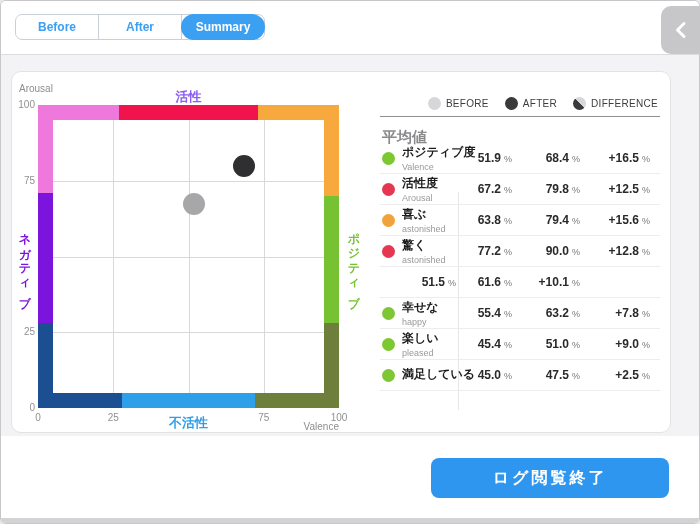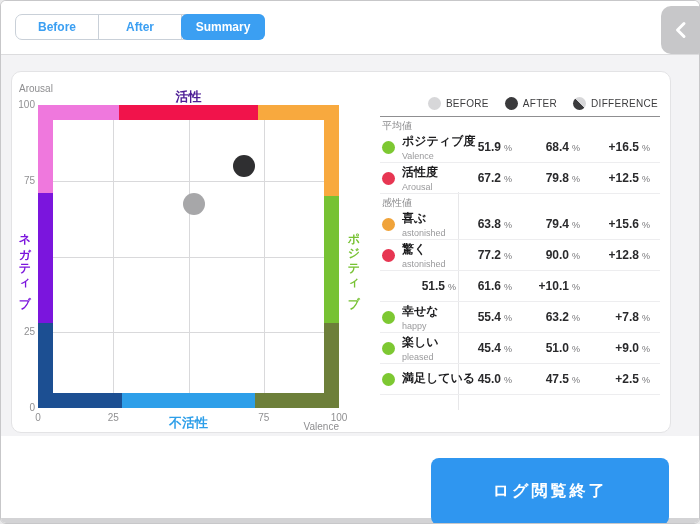--- a/index.html
+++ b/index.html
@@ -2,53 +2,53 @@
 <html><head>
 <meta charset="utf-8">
 <style>
   html,body{margin:0;padding:0;background:#e9e9ea;font-family:"Liberation Sans","DejaVu Sans",sans-serif;}
   .screen{position:relative;width:700px;height:524px;background:#fff;border:1px solid #c7c7c9;border-radius:6px;overflow:hidden;box-sizing:border-box;}
   
   .topbar{position:absolute;left:0;top:0;right:0;height:53px;background:#fff;border-bottom:1px solid #dcdcde;z-index:5;}
   .segmented{position:absolute;left:14px;top:13px;width:250px;height:26px;display:flex;border:1px solid #c9d0d8;border-radius:7px;background:#fff;box-sizing:border-box;}
   .seg{flex:1;display:flex;align-items:center;justify-content:center;font-size:12px;font-weight:700;color:#3e9df0;border-right:1px solid #c9d0d8;cursor:default;}
   .seg:last-child{border-right:none;}
-  .seg.active{background:#3b9ff2;color:#fff;border-radius:5px;box-shadow:0 0 0 1px #3b9ff2;}
+  .seg.active{background:#3b9ff2;color:#fff;border-radius:12px;box-shadow:0 0 0 1px #3b9ff2;}
   .back-handle{position:absolute;right:-8px;top:5px;width:46px;height:48px;background:#c7c7c9;border-radius:10px;display:flex;align-items:center;}
   .back-handle svg{margin-left:9px;}
   
   .upper-bg{position:absolute;left:0;top:53px;right:0;height:382px;background:#f3f3f5;}
   .bottom-strip{position:absolute;left:0;right:0;bottom:0;height:5px;background:#d3d3d5;}
   .card{position:absolute;left:10px;top:70px;width:660px;height:362px;background:#fff;border:1px solid #e3e3e5;border-radius:10px;box-sizing:border-box;overflow:hidden;z-index:2;}
   
   .chart{position:absolute;left:0;top:0;width:366px;height:360px;}
   .abs{position:absolute;}
   .axis-name{position:absolute;font-size:10px;color:#8e8e90;}
   .tick{position:absolute;font-size:10px;color:#909092;}
   .quad{position:absolute;font-weight:700;text-align:center;}
   .quad.vert{writing-mode:vertical-rl;text-orientation:upright;letter-spacing:2px;font-size:12px;}
   .gridv,.gridh{position:absolute;background:#d9d9db;}
   .pt{position:absolute;width:22px;height:22px;border-radius:50%;}
   
   .panel{position:absolute;left:368px;top:18px;width:280px;bottom:0;}
   .legend{height:26px;display:flex;align-items:center;justify-content:flex-end;gap:16px;padding-right:2px;border-bottom:1px solid #8f8f91;}
   .litem{display:flex;align-items:center;gap:5px;font-size:10px;color:#3c3c3e;letter-spacing:.3px;}
   .lic{width:13px;height:13px;border-radius:50%;}
-  .sec-header{margin-top:3px;height:12px;line-height:12px;font-size:10px;color:#8a8a8c;padding-left:2px;}
+  .sec-header{margin-top:14px;height:12px;line-height:12px;font-size:15px;color:#8a8a8c;padding-left:2px;font-weight:bold;}
   .trow{display:grid;grid-template-columns:1fr 56px 68px 70px;align-items:center;height:31px;padding:0 10px 0 2px;border-bottom:1px solid #ededef;box-sizing:border-box;}
   .lcell{display:flex;align-items:center;gap:7px;min-width:0;}
   .dot{width:13px;height:13px;border-radius:50%;flex:0 0 13px;}
   .jp{font-size:12px;font-weight:700;color:#1d1d1f;white-space:nowrap;}
   .en{font-size:9px;color:#9a9a9c;margin-top:1px;white-space:nowrap;}
   .vcell{text-align:right;font-size:12px;font-weight:700;color:#2a2a2c;white-space:nowrap;}
   .vcell .pct{font-size:9px;font-weight:400;color:#77777a;margin-left:3px;}
   .colsep{position:absolute;left:446px;top:120px;width:1px;height:230px;background:#e7e7e9;}
   .fadecut{position:absolute;left:360px;top:338px;right:2px;bottom:2px;background:#fff;}
   
-  .end-btn{position:absolute;left:430px;top:457px;width:238px;height:67px;background:#2f96f0;border:none;border-radius:8px;color:#fff;font-size:16px;font-weight:600;letter-spacing:3px;font-family:inherit;cursor:pointer;z-index:3;}
+  .end-btn{position:absolute;left:430px;top:457px;width:238px;height:40px;background:#2f96f0;border:none;border-radius:8px;color:#fff;font-size:16px;font-weight:600;letter-spacing:3px;font-family:inherit;cursor:pointer;z-index:3;}
 </style>
 </head>
 <body>
 
 <div class="screen">
 
   <div class="topbar">
     <div class="segmented">
         <div class="seg" style="color: rgb(59, 159, 242);">Before</div>
         <div class="seg" style="color: rgb(59, 159, 242);">After</div>
@@ -78,21 +78,21 @@
         <div class="tick" style="left: 0px; top: 27px; width: 23px; text-align: right;">100</div>
         <div class="tick" style="left: 0px; top: 102.75px; width: 23px; text-align: right;">75</div>
         <div class="tick" style="left: 0px; top: 254.25px; width: 23px; text-align: right;">25</div>
         <div class="tick" style="left: 0px; top: 330px; width: 23px; text-align: right;">0</div>
         <div class="tick" style="left: 14px; top: 340px; width: 24px; text-align: center;">0</div>
         <div class="tick" style="left: 89.25px; top: 340px; width: 24px; text-align: center;">25</div>
         <div class="tick" style="left: 239.75px; top: 340px; width: 24px; text-align: center;">75</div>
         <div class="tick" style="left: 315px; top: 340px; width: 24px; text-align: center;">100</div>
         <div class="axis-name" style="left: 7px; top: 11px;">Arousal</div>
         <div class="axis-name" style="left: 257px; top: 349px; width: 70px; text-align: right;">Valence</div>
-        <div class="quad" style="left: 136.5px; top: 16px; width: 80px; font-size: 13px; color: #4c1d95;">活性</div>
+        <div class="quad" style="left: 136.5px; top: 16px; width: 80px; font-size: 13px; color: #8b5cf6;">活性</div>
         <div class="quad" style="left: 136.5px; top: 342px; width: 80px; font-size: 13px; color: rgb(46, 159, 233);">不活性</div>
         <div class="quad vert" style="left: 4px; top: 152px; color: rgb(123, 21, 221);">ネガティブ</div>
         <div class="quad vert" style="left: 333px; top: 152px; color: rgb(119, 194, 51);">ポジティブ</div>
         <div class="pt" style="left: 171.219px; top: 121.384px; background: rgb(167, 167, 169);"></div>
         <div class="pt" style="left: 220.884px; top: 83.206px; background: rgb(47, 47, 49);"></div>
       </div>
     <div class="colsep"></div>
     <div class="panel">
       <div class="legend">
           <div class="litem">
@@ -127,21 +127,20 @@
               <span class="dot" style="background: rgb(231, 54, 82);"></span>
               <div>
                 <div class="jp">活性度</div>
                 <div class="en">Arousal</div>
               </div>
             </div>
             <div class="vcell"><span class="num">67.2</span><span class="pct">%</span></div>
             <div class="vcell"><span class="num">79.8</span><span class="pct">%</span></div>
             <div class="vcell"><span class="num">+12.5</span><span class="pct">%</span></div>
           </div>
-          <div class="sec-header">感性値</div>
           <div class="trow">
             <div class="lcell">
               <span class="dot" style="background: rgb(240, 163, 58);"></span>
               <div>
                 <div class="jp">喜ぶ</div>
                 <div class="en">astonished</div>
               </div>
             </div>
             <div class="vcell"><span class="num">63.8</span><span class="pct">%</span></div>
             <div class="vcell"><span class="num">79.4</span><span class="pct">%</span></div>

